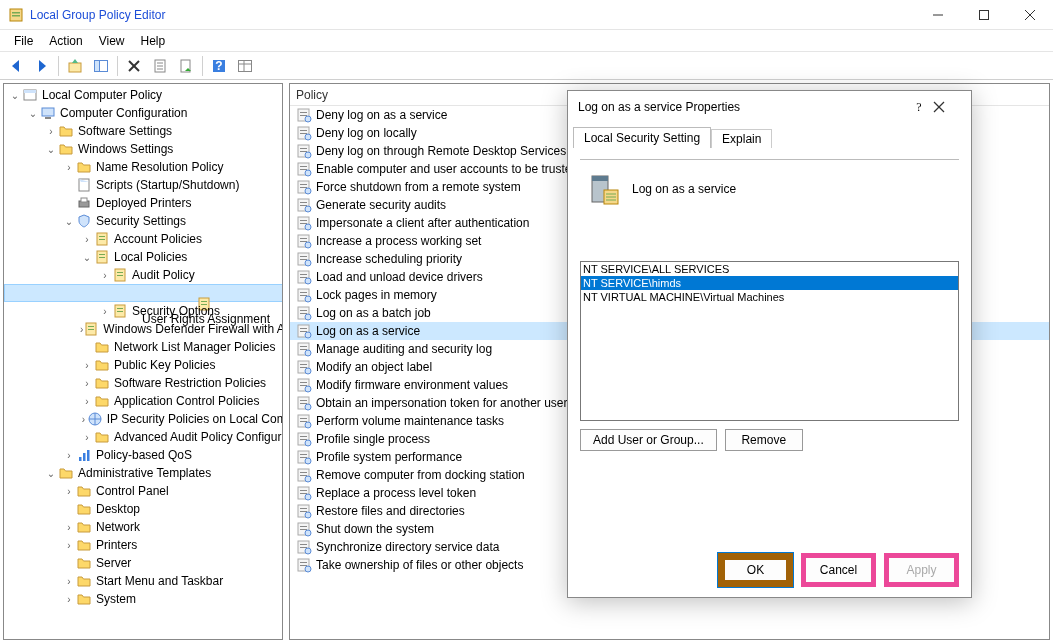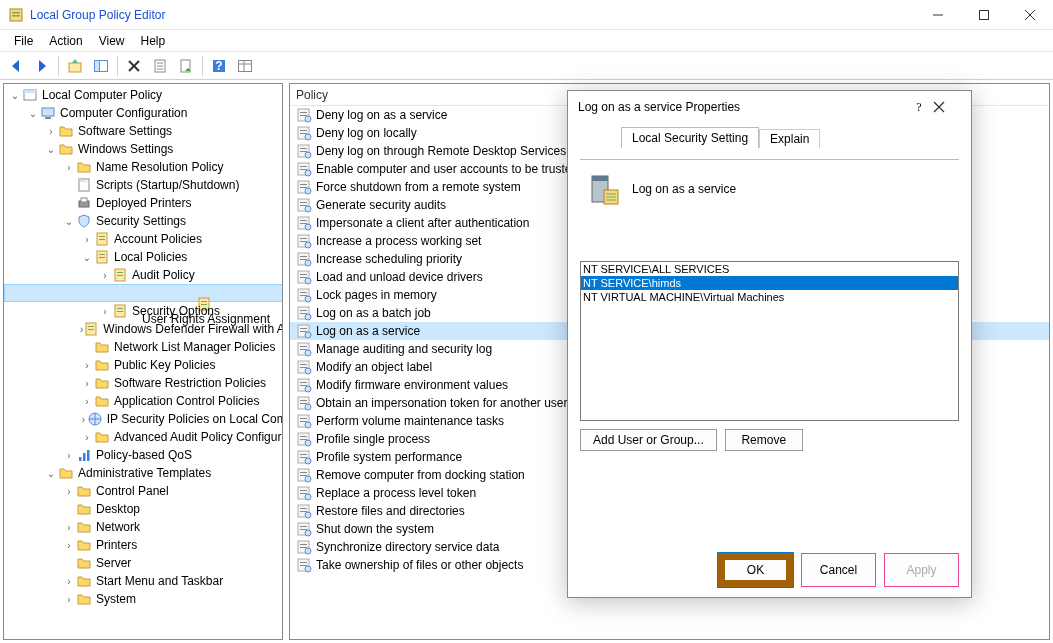--- a/index.html
+++ b/index.html
@@ -43,34 +43,34 @@
   .list-row { display: flex; align-items: center; height: 18px; padding-left: 6px; cursor: default; white-space: nowrap; }
   .list-row.selected { background: #cce8ff; }
   .list-row .licon { width: 16px; height: 16px; margin-right: 4px; flex-shrink: 0; }
 
   
   .dialog { position: absolute; left: 567px; top: 90px; width: 405px; height: 508px; background: #fff; border: 1px solid #888; box-shadow: 0 4px 24px rgba(0,0,0,.25); display: flex; flex-direction: column; }
   .dlg-title { height: 32px; display: flex; align-items: center; padding: 0 10px; }
   .dlg-title .t { flex: 1; font-size: 12px; }
   .dlg-title .help { width: 28px; text-align: center; cursor: default; font-family: Georgia, serif; }
   .dlg-title .close { width: 28px; text-align: center; cursor: default; }
-  .dlg-tabs { display: flex; padding: 0 18px; align-items: flex-end; height: 24px; margin-left: 35px; }
+  .dlg-tabs { display: flex; padding: 0 5px; align-items: flex-end; height: 24px; }
   .dlg-tab { padding: 3px 10px; border: 1px solid #bbb; border-bottom: none; margin-right: 0px; background: #fff; position: relative; top: 1px; }
   .dlg-tab.inactive { background: #fff; border:1px solid #ccc; border-bottom:none; top:1px; padding:2px 10px; }
   .dlg-body { flex: 1; border: none; padding: 12px; display: flex; flex-direction: column; }
   .dlg-body-inner{ border-top:1px solid #bbb; padding-top:12px; height:100%; display:flex; flex-direction:column;}
   .dlg-head { display: flex; align-items: center; gap: 12px; margin-bottom: 20px; padding-left:6px;}
   .dlg-head .big-icon { width: 34px; height: 34px; }
   .dlg-list { border: 1px solid #777; height: 160px; overflow: auto; background: #fff; }
   .dlg-list .r { height: 14px; padding: 0 2px; font-family: Tahoma, sans-serif; font-size:11px; line-height:14px; white-space:nowrap; }
   .dlg-list .r.sel { background: #0078d4; color: #fff; }
   .dlg-btn-row { display: flex; gap: 8px; margin-top: 8px; }
   .dlg-btn-row button { padding: 3px 12px; min-width: 78px; border: 1px solid #999; background: #fdfdfd; }
   .dlg-footer { display: flex; justify-content: flex-end; gap: 8px; padding: 10px 12px; }
-  .dlg-footer button { min-width: 75px; padding: 3px 10px; border: 1px solid #ec4899; background: #fdfdfd; }
+  .dlg-footer button { min-width: 75px; padding: 3px 10px; border: 5px solid #ec4899; background: #fdfdfd; }
   .dlg-footer button.default { border: 7px solid #a16207; outline: 1px solid #0078d4; }
   .dlg-footer button.disabled { color: #aaa; }
 
   
   svg { display: block; }
 
   
   .tree-panel::-webkit-scrollbar { height: 16px; width:16px; }
   .tree-panel::-webkit-scrollbar-thumb { background: #c0c0c0; }
   .tree-panel::-webkit-scrollbar-track { background: #f0f0f0; }

